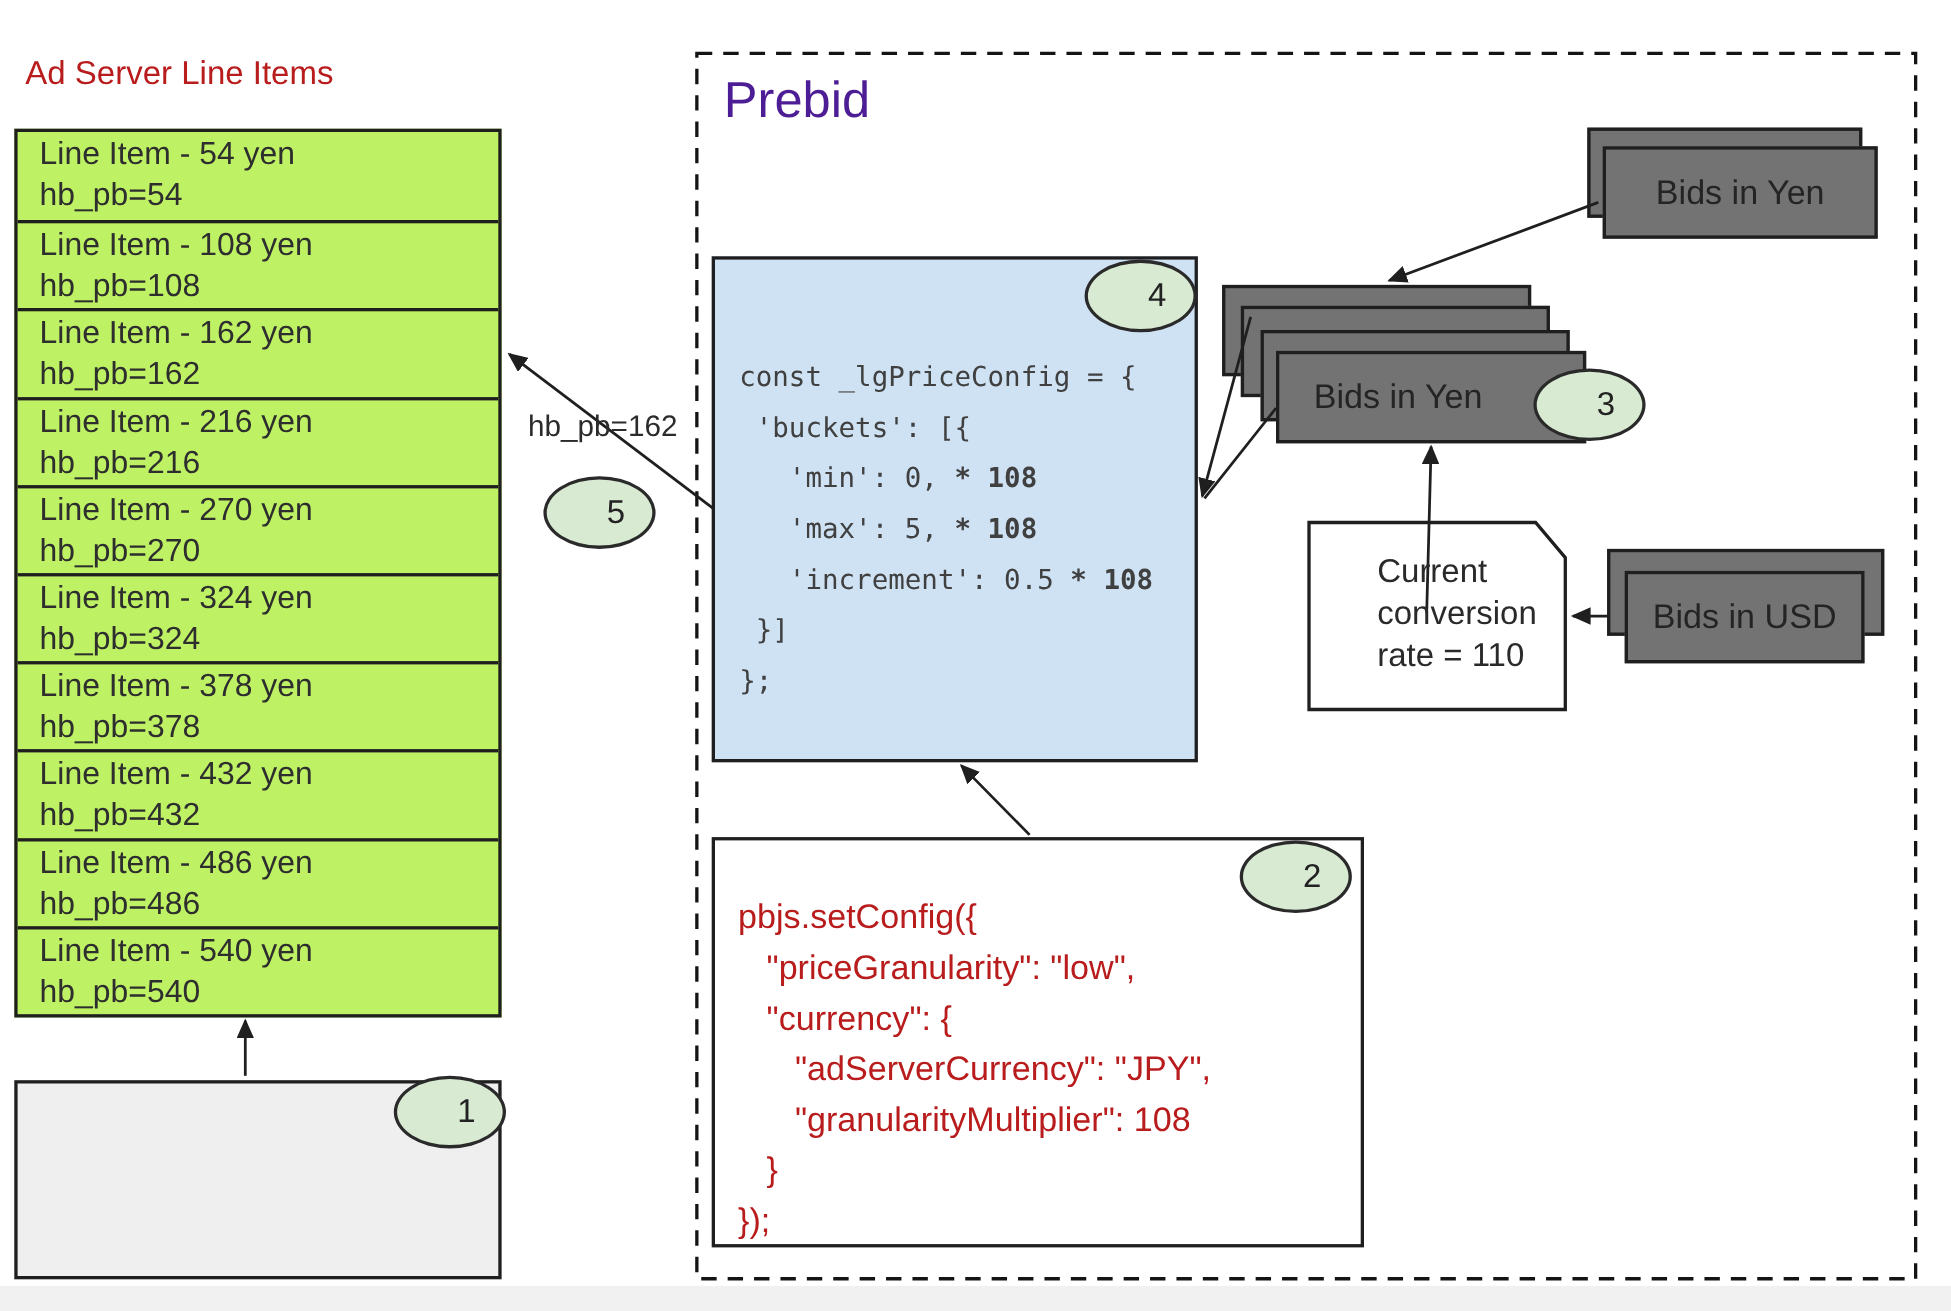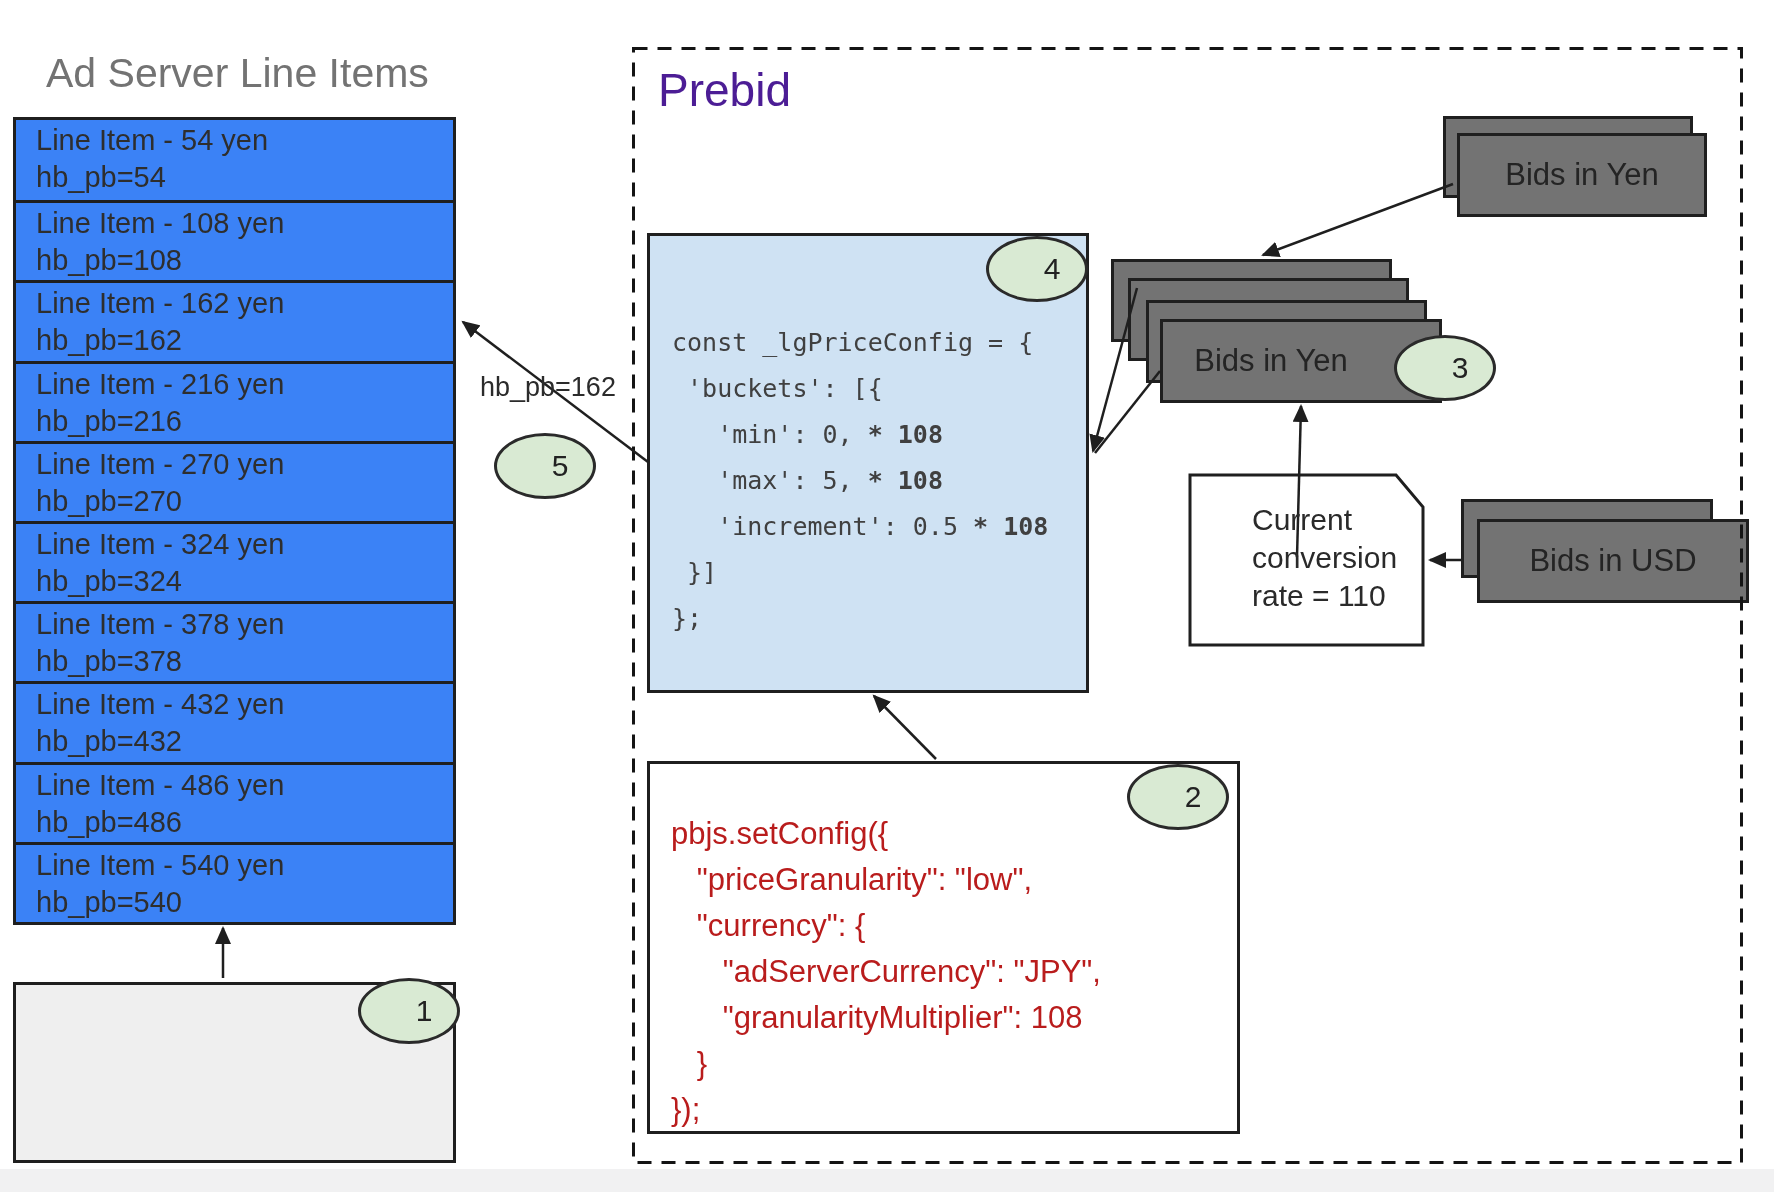--- a/index.html
+++ b/index.html
@@ -3,24 +3,24 @@
 <meta charset="utf-8">
 <style>
   html,body{margin:0;padding:0;}
   body{
     width:1774px;height:1192px;position:relative;overflow:hidden;
     background:#ffffff;font-family:"Liberation Sans",sans-serif;color:#222;
   }
   .abs{position:absolute;box-sizing:border-box;}
 
   
-  .main-title{left:46px;top:50px;font-size:41px;color:#737373;white-space:nowrap;}
+  .main-title{left:23px;top:50px;font-size:30px;color:#b91c1c;white-space:nowrap;}
   .li-table{
     left:13px;top:117px;width:443px;height:808px;
-    background:#3b82f6;border:3px solid #1f1f1f;
+    background:#bef264;border:3px solid #1f1f1f;
     display:grid;grid-template-rows:repeat(10,1fr);z-index:2;
   }
   .li-row{border-top:3px solid #1f1f1f;padding:2px 0 0 20px;font-size:29px;line-height:37px;color:#2e2e2e;box-sizing:border-box;overflow:hidden;}
   .li-row:first-child{border-top:none;}
   .installer{
     left:13px;top:982px;width:443px;height:181px;
     background:#efefef;border:3px solid #1f1f1f;z-index:2;
   }
   .installer-title{left:35px;top:994px;font-size:30px;color:#2a2a2a;}
   .installer-note{left:35px;top:1078px;font-size:30px;line-height:38px;color:#2a2a2a;}
@@ -150,21 +150,21 @@
 </div>
 
 <div class="card" style="left:1111px;top:259px;width:281px;height:83px;"></div>
 <div class="card" style="left:1128px;top:278px;width:281px;height:83px;"></div>
 <div class="card" style="left:1146px;top:300px;width:281px;height:83px;"></div>
 <div class="card card-label" style="left:1160px;top:319px;width:282px;height:84px;padding-right:60px;">
   <span>Bids in Yen</span>
 </div>
 
 <div class="card" style="left:1461px;top:499px;width:252px;height:79px;"></div>
-<div class="card card-label" style="left:1477px;top:519px;width:272px;height:84px;">
+<div class="card card-label" style="left:1477px;top:519px;width:218px;height:84px;">
   <span>Bids in USD</span>
 </div>
 
 <div class="abs note-text">
   <div>Current</div>
   <div>conversion</div>
   <div>rate = 110</div>
 </div>
 
 <div class="abs hbpb-label">hb_pb=162</div>

